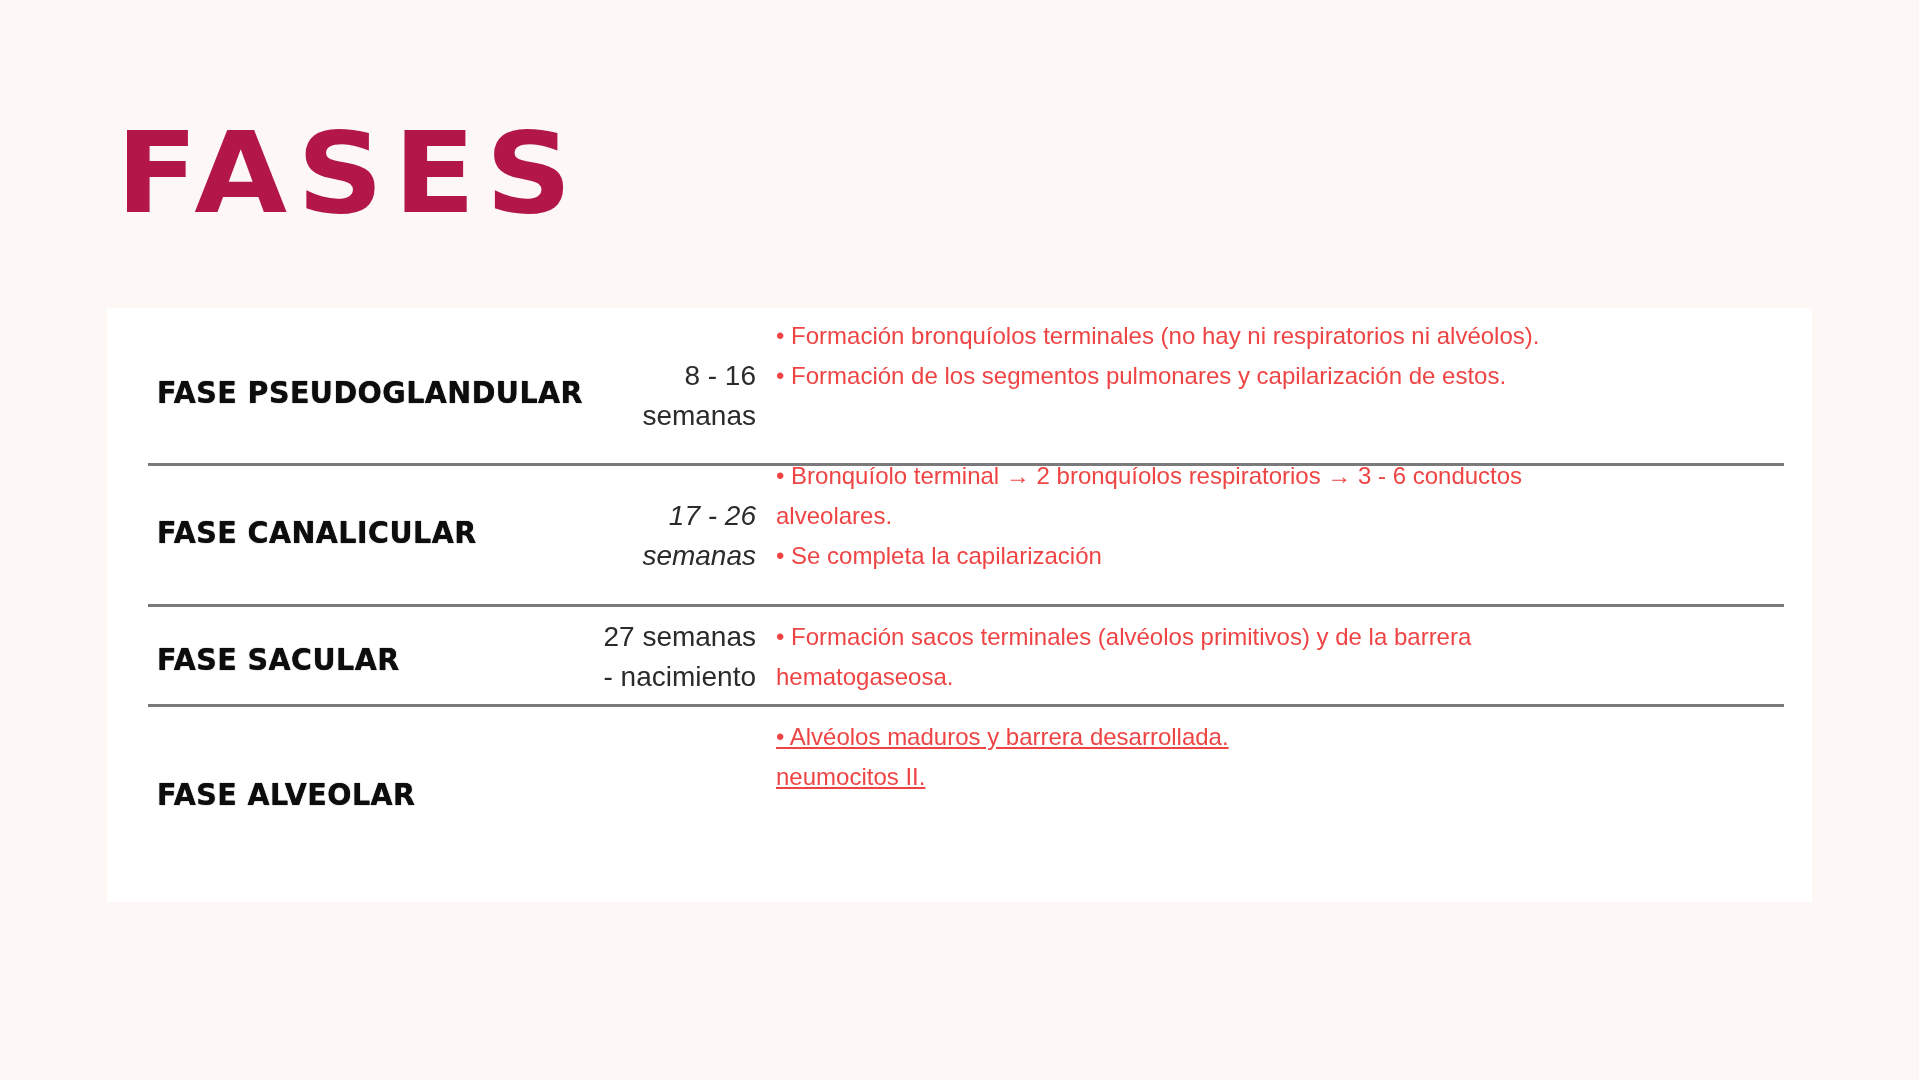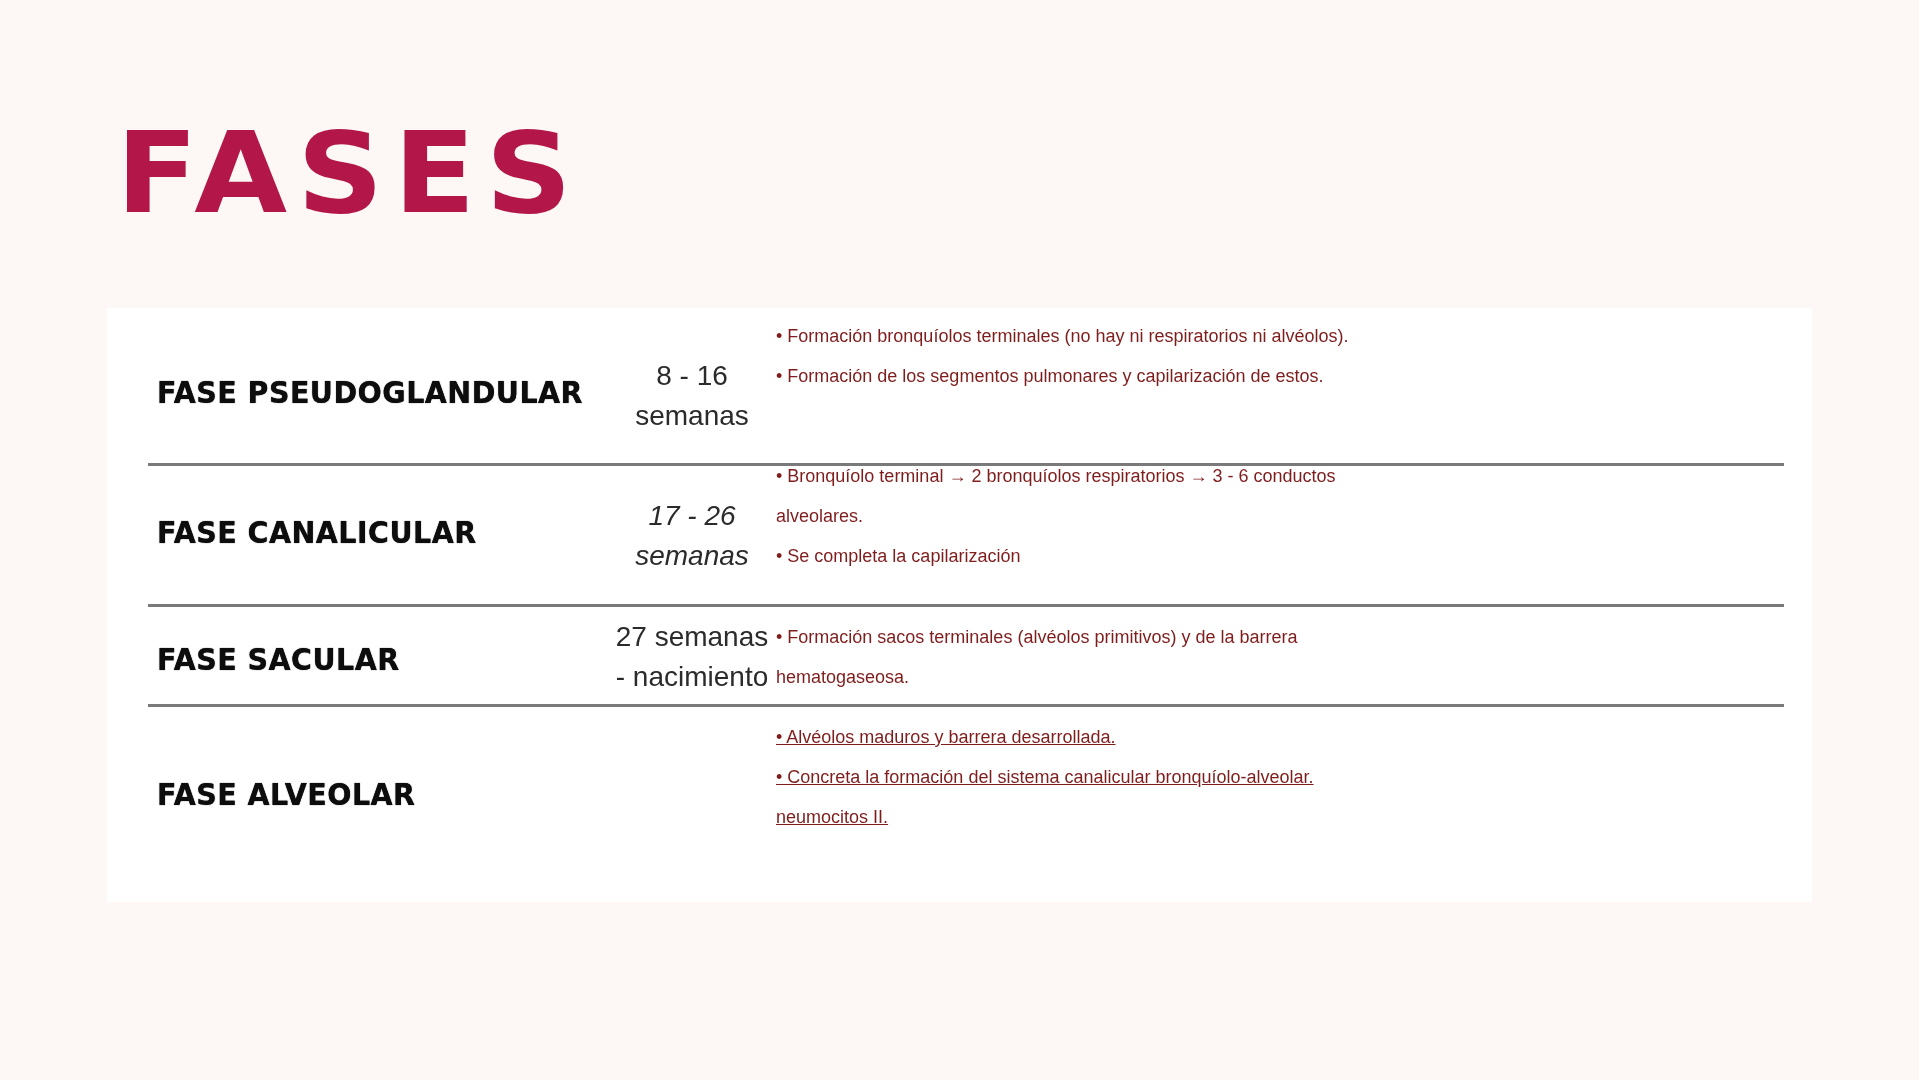--- a/index.html
+++ b/index.html
@@ -37,29 +37,29 @@
     font-weight:bold;
     font-size:31px;
     color:#0d0d0d;
     letter-spacing:0.5px;
     transform:scaleX(0.92);
     transform-origin:left center;
     white-space:nowrap;
     text-shadow:0 0 1px #000;
   }
   .period {
-    position:absolute; left:444px; width:200px;
-    text-align:center;
+    position:absolute; left:408px; width:200px;
+    text-align:right;
     font-size:28px; line-height:40px;
     color:#2b2b2b;
   }
   .desc {
     position:absolute; left:628px; width:1000px;
-    font-size:18px; line-height:40px;
-    color:#7f1d1d;
+    font-size:24px; line-height:40px;
+    color:#ef4444;
   }
   .desc div { white-space:nowrap; }
 </style>
 </head>
 <body>
 
 <div class="title">FASES</div>
 
 <div class="panel">
 
@@ -100,18 +100,17 @@
       <div>• Formación sacos terminales (alvéolos primitivos) y de la barrera</div>
       <div>hematogaseosa.</div>
     </div>
   </div>
   <div class="sep" style="top:396px;"></div>
 
   <div class="row" style="top:402px;height:180px;">
     <div class="label" style="top:66px;">FASE ALVEOLAR</div>
     <div class="desc" style="top:7px;text-decoration:underline;">
       <div>• Alvéolos maduros y barrera desarrollada.</div>
-      <div>• Concreta la formación del sistema canalicular bronquíolo-alveolar.</div>
       <div>neumocitos II.</div>
     </div>
   </div>
 
 </div>
 
 </body></html>

